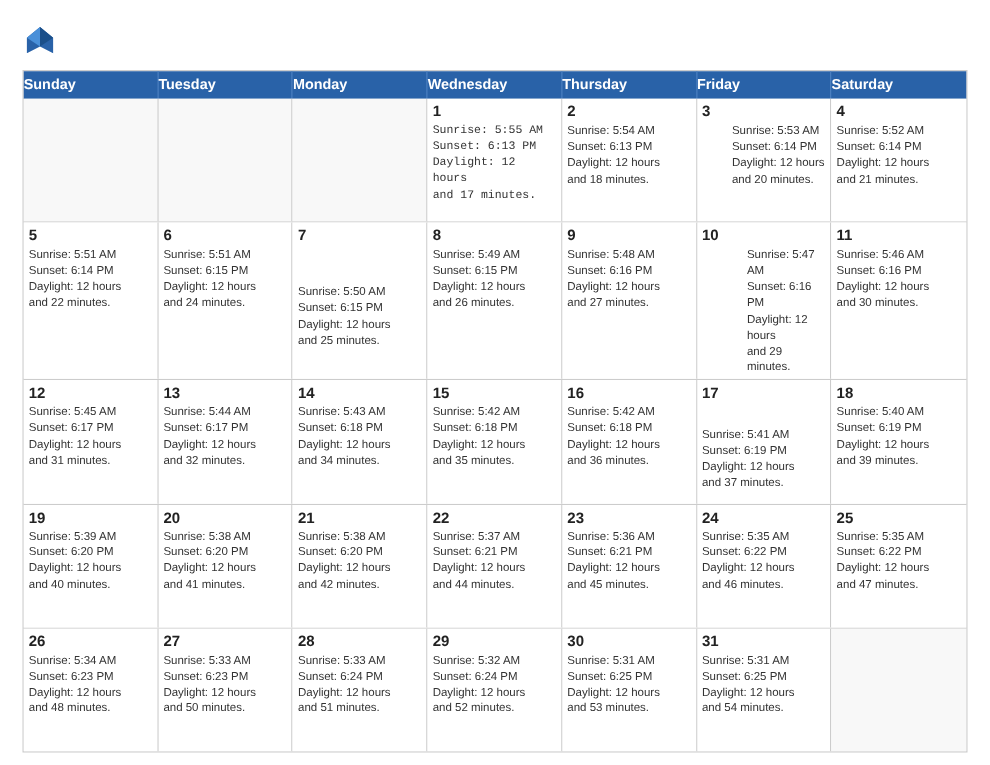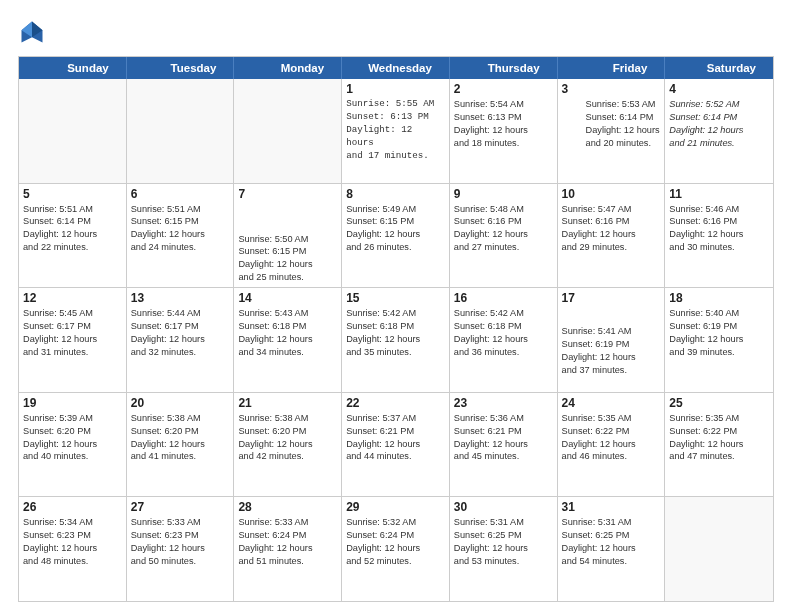--- a/index.html
+++ b/index.html
@@ -62,22 +62,22 @@
     }
     .cal-header {
       display: grid;
       grid-template-columns: repeat(7, 1fr);
       background: #2962a8;
     }
     .cal-header-cell {
       color: #fff;
       font-weight: bold;
       font-size: 11.5px;
-      padding: 5px 17px;
-      text-align: right;
+      padding: 5px 0;
+      text-align: left;
       border-right: 1px solid #4a7fc0;
     }
     .cal-header-cell:last-child { border-right: none; }
     .cal-body {
       display: flex;
       flex-direction: column;
       flex: 1;
     }
     .cal-row {
       display: grid;
@@ -160,21 +160,21 @@
           </div>
           <div class="cal-cell">
             <div class="day-num">3</div>
             <div class="day-info" style="white-space: pre-line; margin-left: 24px;">Sunrise: 5:53 AM
 Sunset: 6:14 PM
 Daylight: 12 hours
 and 20 minutes.</div>
           </div>
           <div class="cal-cell">
             <div class="day-num">4</div>
-            <div class="day-info" style="white-space: pre-line; font-style: italic;">Sunrise: 5:52 AM
+            <div class="day-info" style="white-space: pre-line;">Sunrise: 5:52 AM
 Sunset: 6:14 PM
 Daylight: 12 hours
 and 21 minutes.</div>
           </div>
         </div>
         <div class="cal-row">
           <div class="cal-cell">
             <div class="day-num">5</div>
             <div class="day-info" style="white-space: pre-line;">Sunrise: 5:51 AM
 Sunset: 6:14 PM
@@ -204,21 +204,21 @@
           </div>
           <div class="cal-cell">
             <div class="day-num">9</div>
             <div class="day-info" style="white-space: pre-line;">Sunrise: 5:48 AM
 Sunset: 6:16 PM
 Daylight: 12 hours
 and 27 minutes.</div>
           </div>
           <div class="cal-cell">
             <div class="day-num">10</div>
-            <div class="day-info" style="white-space: pre-line;">Sunrise: 5:47 AM
+            <div class="day-info" style="white-space: pre-line; margin-left: 36px;">Sunrise: 5:47 AM
 Sunset: 6:16 PM
 Daylight: 12 hours
 and 29 minutes.</div>
           </div>
           <div class="cal-cell">
             <div class="day-num">11</div>
             <div class="day-info" style="white-space: pre-line;">Sunrise: 5:46 AM
 Sunset: 6:16 PM
 Daylight: 12 hours
 and 30 minutes.</div>

